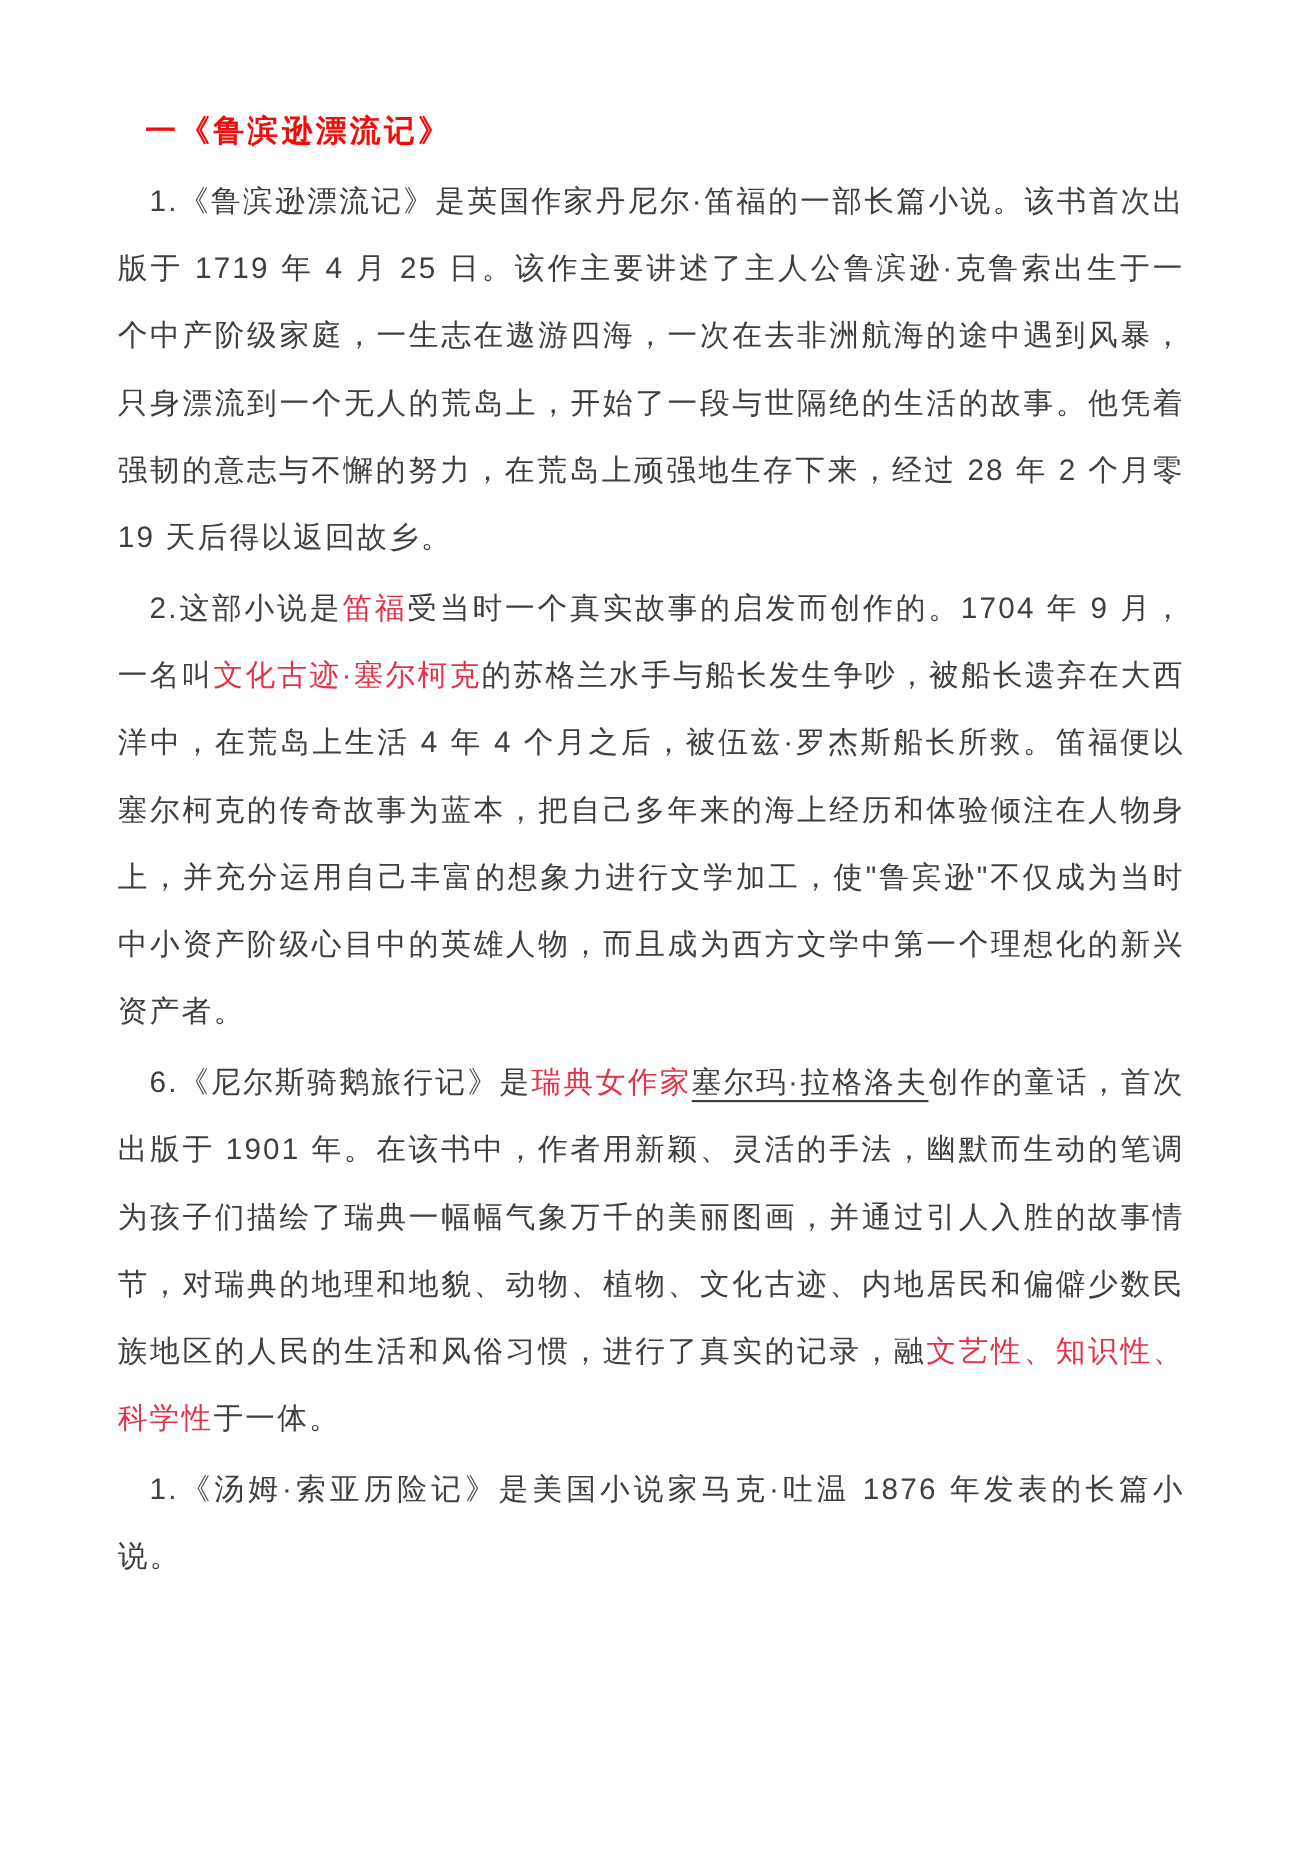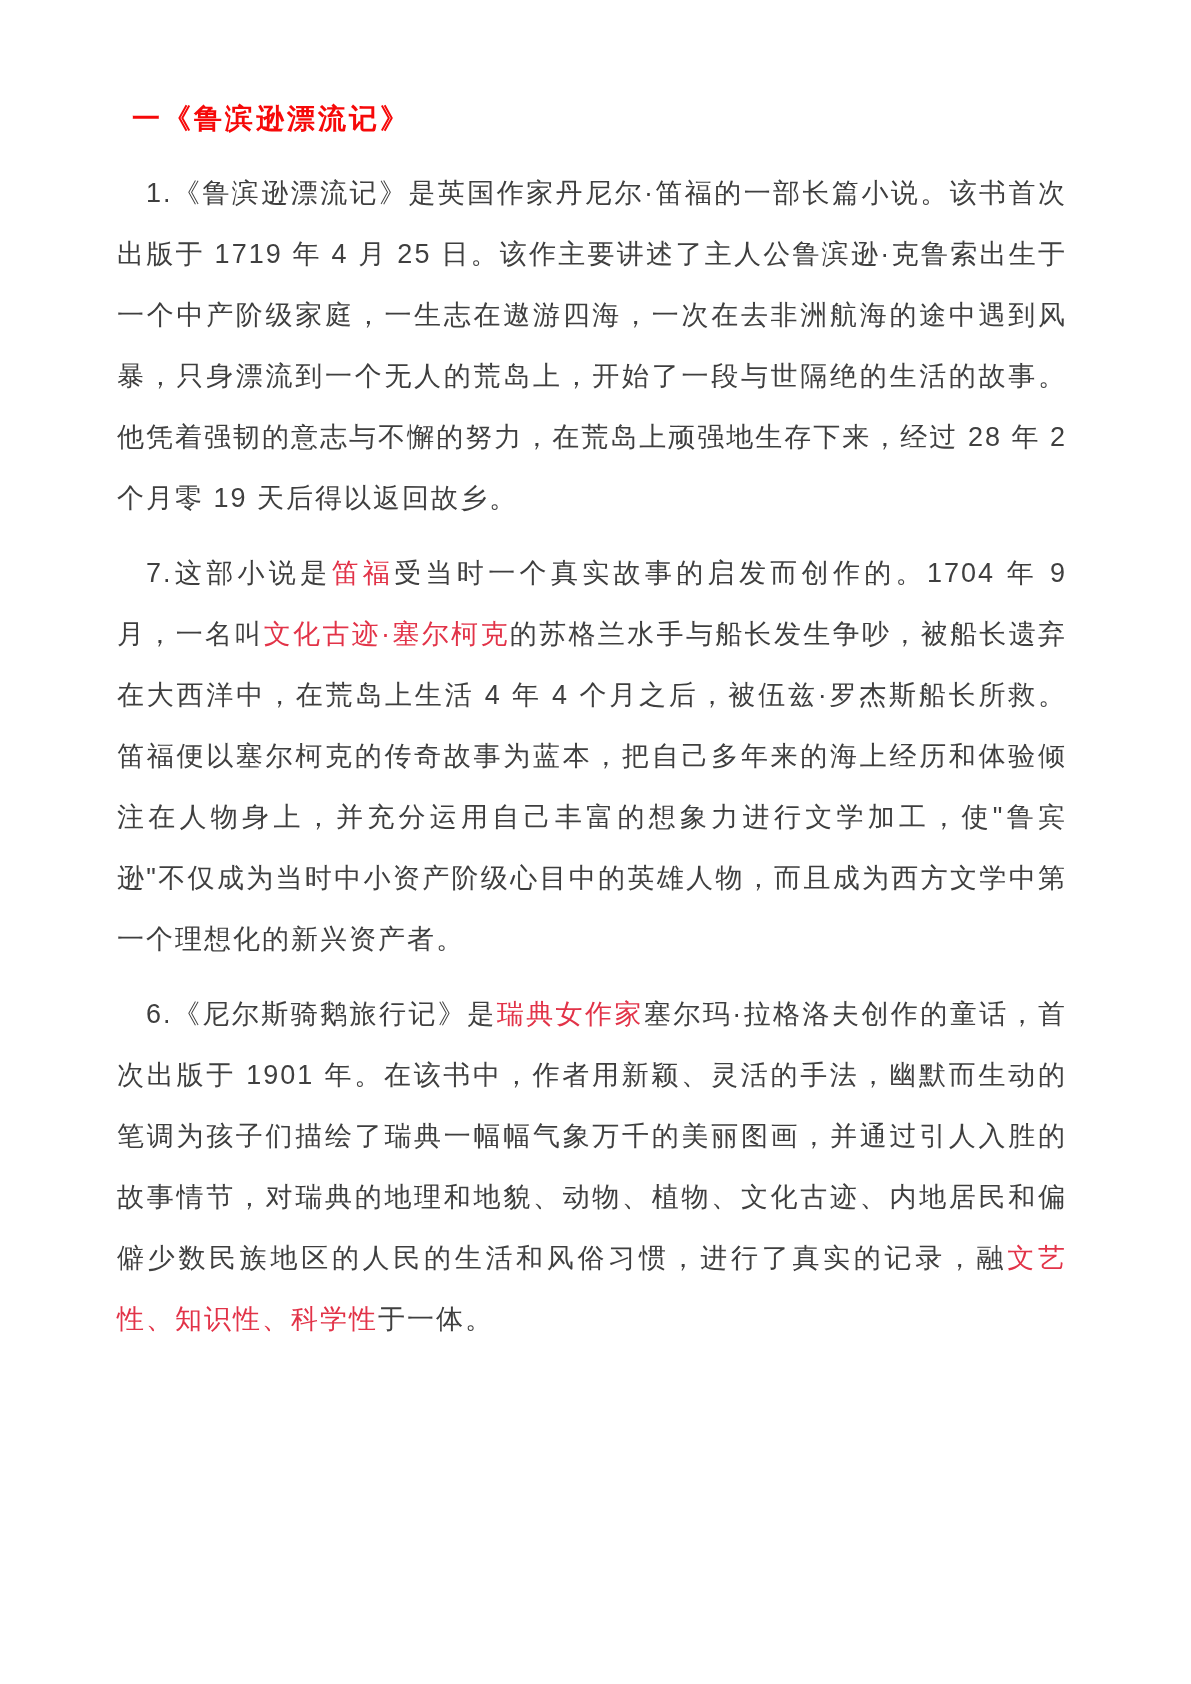--- a/index.html
+++ b/index.html
@@ -24,40 +24,42 @@
     margin: 0;
     padding-left: 29px;
     font-size: 28px;
     font-weight: bold;
     line-height: 61px;
     letter-spacing: 3px;
     color: var(--heading-red, #f60909);
     white-space: nowrap;
   }
   p.para {
-    margin: 14px;
+    margin: 4px;
     font-size: 27px;
     line-height: 61px;
     letter-spacing: 2px;
     color: var(--body-text, #3f3f3f);
     text-indent: 29px;
     text-align: justify;
     text-align-last: left;
   }
   span.run { color: inherit; }
   span.red { color: var(--inline-red, #e23348); }
   span.underline {
+    text-decoration: underline;
     text-decoration-thickness: 2px;
     text-underline-offset: 7px;
     color: var(--body-text, #3f3f3f);
   }
 </style>
 </head>
 <body style="background: rgb(255, 255, 255);">
 
 <div class="page">
   <main>
       <div class="heading">一《鲁滨逊漂流记》</div>
       <p class="para"><span class="run normal">1.《鲁滨逊漂流记》是英国作家丹尼尔·笛福的一部长篇小说。该书首次出版于 1719 年 4 月 25 日。该作主要讲述了主人公鲁滨逊·克鲁索出生于一个中产阶级家庭，一生志在遨游四海，一次在去非洲航海的途中遇到风暴，只身漂流到一个无人的荒岛上，开始了一段与世隔绝的生活的故事。他凭着强韧的意志与不懈的努力，在荒岛上顽强地生存下来，经过 28 年 2 个月零 19 天后得以返回故乡。</span></p>
-      <p class="para"><span class="run normal">7.这部小说是</span><span class="run red">笛福</span><span class="run normal">受当时一个真实故事的启发而创作的。1704 年 9 月，一名叫</span><span class="run red">文化古迹·塞尔柯克</span><span class="run normal">的苏格兰水手与船长发生争吵，被船长遗弃在大西洋中，在荒岛上生活 4 年 4 个月之后，被伍兹·罗杰斯船长所救。笛福便以塞尔柯克的传奇故事为蓝本，把自己多年来的海上经历和体验倾注在人物身上，并充分运用自己丰富的想象力进行文学加工，使"鲁宾逊"不仅成为当时中小资产阶级心目中的英雄人物，而且成为西方文学中第一个理想化的新兴资产者。</span></p>
+      <p class="para"><span class="run normal">2.这部小说是</span><span class="run red">笛福</span><span class="run normal">受当时一个真实故事的启发而创作的。1704 年 9 月，一名叫</span><span class="run red">文化古迹·塞尔柯克</span><span class="run normal">的苏格兰水手与船长发生争吵，被船长遗弃在大西洋中，在荒岛上生活 4 年 4 个月之后，被伍兹·罗杰斯船长所救。笛福便以塞尔柯克的传奇故事为蓝本，把自己多年来的海上经历和体验倾注在人物身上，并充分运用自己丰富的想象力进行文学加工，使"鲁宾逊"不仅成为当时中小资产阶级心目中的英雄人物，而且成为西方文学中第一个理想化的新兴资产者。</span></p>
       <p class="para"><span class="run normal">6.《尼尔斯骑鹅旅行记》是</span><span class="run red">瑞典女作家</span><span class="run underline">塞尔玛·拉格洛夫</span><span class="run normal">创作的童话，首次出版于 1901 年。在该书中，作者用新颖、灵活的手法，幽默而生动的笔调为孩子们描绘了瑞典一幅幅气象万千的美丽图画，并通过引人入胜的故事情节，对瑞典的地理和地貌、动物、植物、文化古迹、内地居民和偏僻少数民族地区的人民的生活和风俗习惯，进行了真实的记录，融</span><span class="run red">文艺性、知识性、科学性</span><span class="run normal">于一体。</span></p>
+      <p class="para"><span class="run normal">1.《汤姆·索亚历险记》是美国小说家马克·吐温 1876 年发表的长篇小说。</span></p>
     </main>
 </div>
 
 </body></html>

